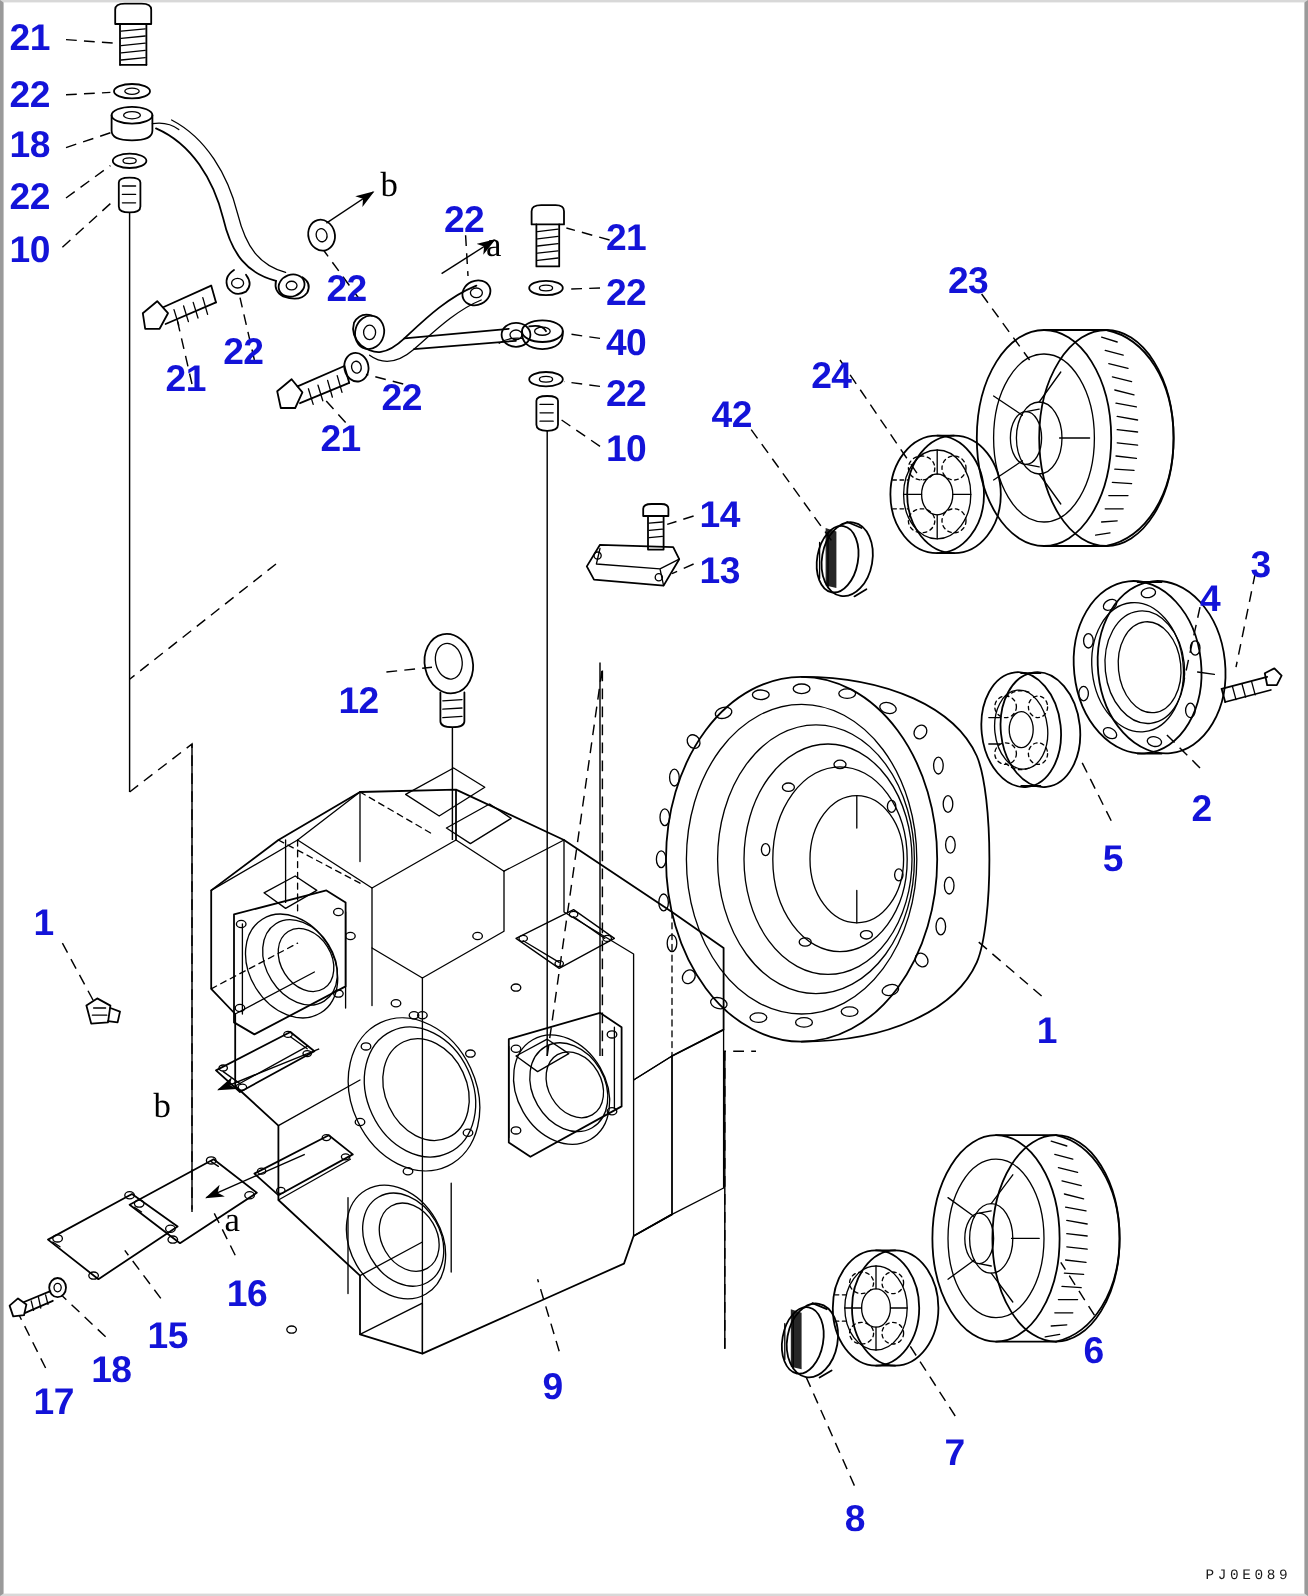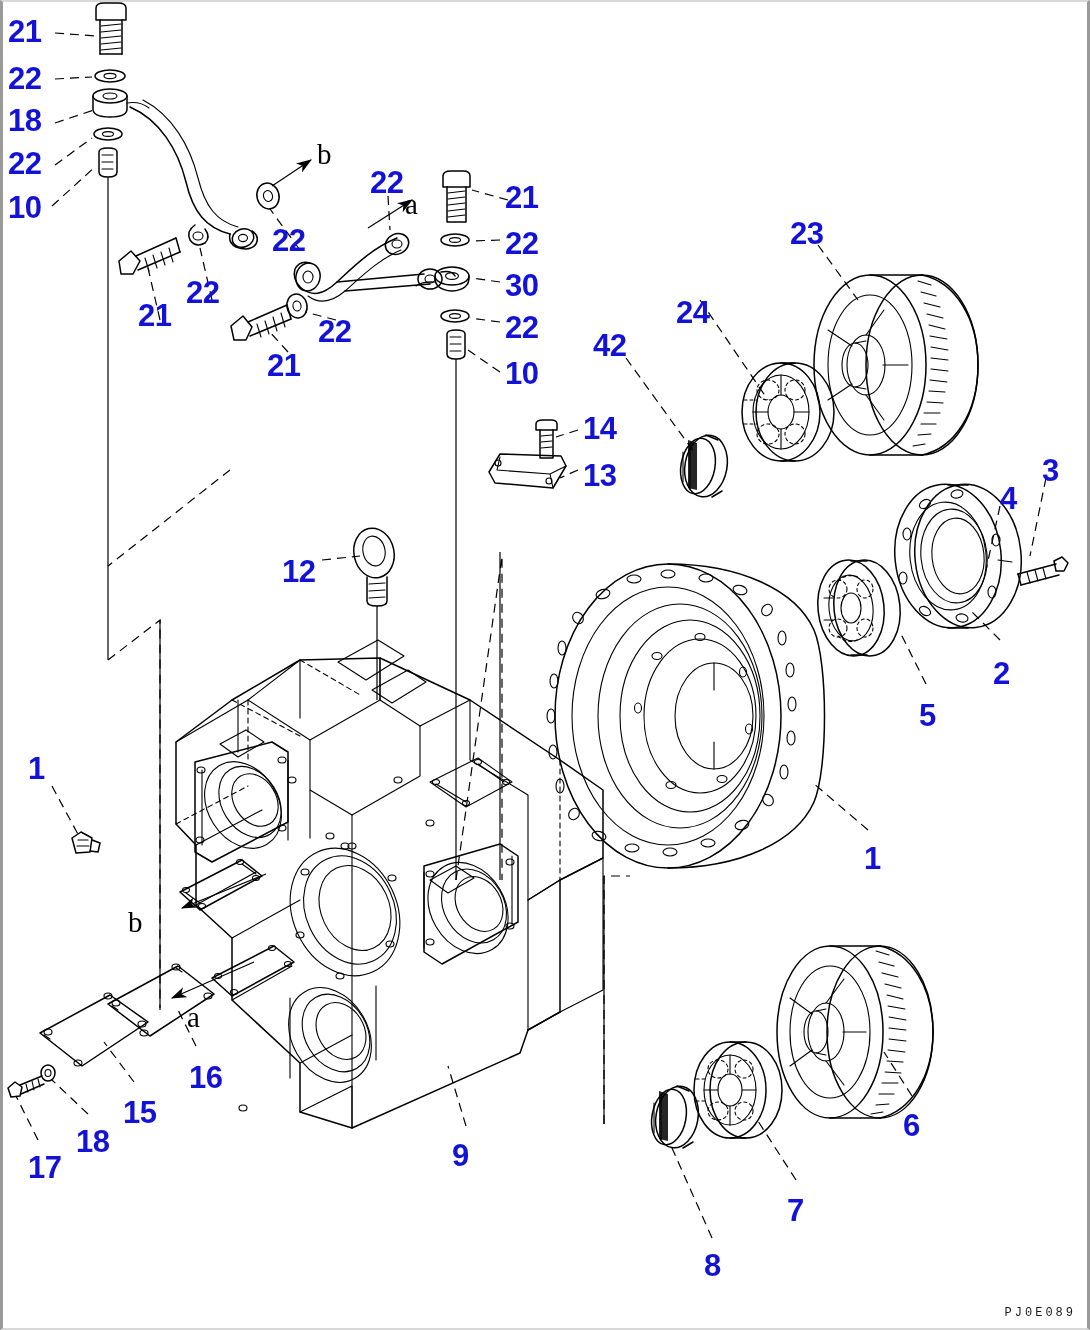--- a/index.html
+++ b/index.html
@@ -535,36 +535,36 @@
   <div class="lbl" style="left:8px;top:63px">22</div>
   <div class="lbl" style="left:8px;top:105px">18</div>
   <div class="lbl" style="left:8px;top:148px">22</div>
   <div class="lbl" style="left:8px;top:192px">10</div>
   <div class="lbl" style="left:272px;top:225px">22</div>
   <div class="lbl" style="left:186px;top:277px">22</div>
   <div class="lbl" style="left:138px;top:300px">21</div>
   <div class="lbl" style="left:370px;top:167px">22</div>
   <div class="lbl" style="left:505px;top:182px">21</div>
   <div class="lbl" style="left:505px;top:228px">22</div>
-  <div class="lbl" style="left:505px;top:270px">30</div>
+  <div class="lbl" style="left:505px;top:270px">40</div>
   <div class="lbl" style="left:505px;top:312px">22</div>
   <div class="lbl" style="left:505px;top:358px">10</div>
   <div class="lbl" style="left:318px;top:316px">22</div>
   <div class="lbl" style="left:267px;top:350px">21</div>
   <div class="lbl" style="left:583px;top:413px">14</div>
   <div class="lbl" style="left:583px;top:460px">13</div>
   <div class="lbl" style="left:593px;top:330px">42</div>
   <div class="lbl" style="left:676px;top:297px">24</div>
   <div class="lbl" style="left:790px;top:218px">23</div>
   <div class="lbl" style="left:1042px;top:455px">3</div>
   <div class="lbl" style="left:1000px;top:483px">4</div>
   <div class="lbl" style="left:993px;top:658px">2</div>
   <div class="lbl" style="left:919px;top:700px">5</div>
   <div class="lbl" style="left:864px;top:843px">1</div>
-  <div class="lbl" style="left:282px;top:556px">12</div>
+  <div class="lbl" style="left:282px;top:568px">12</div>
   <div class="lbl" style="left:28px;top:753px">1</div>
   <div class="lbl" style="left:189px;top:1062px">16</div>
   <div class="lbl" style="left:123px;top:1097px">15</div>
   <div class="lbl" style="left:76px;top:1126px">18</div>
   <div class="lbl" style="left:28px;top:1152px">17</div>
   <div class="lbl" style="left:452px;top:1140px">9</div>
   <div class="lbl" style="left:704px;top:1250px">8</div>
   <div class="lbl" style="left:787px;top:1195px">7</div>
   <div class="lbl" style="left:903px;top:1110px">6</div>
 

